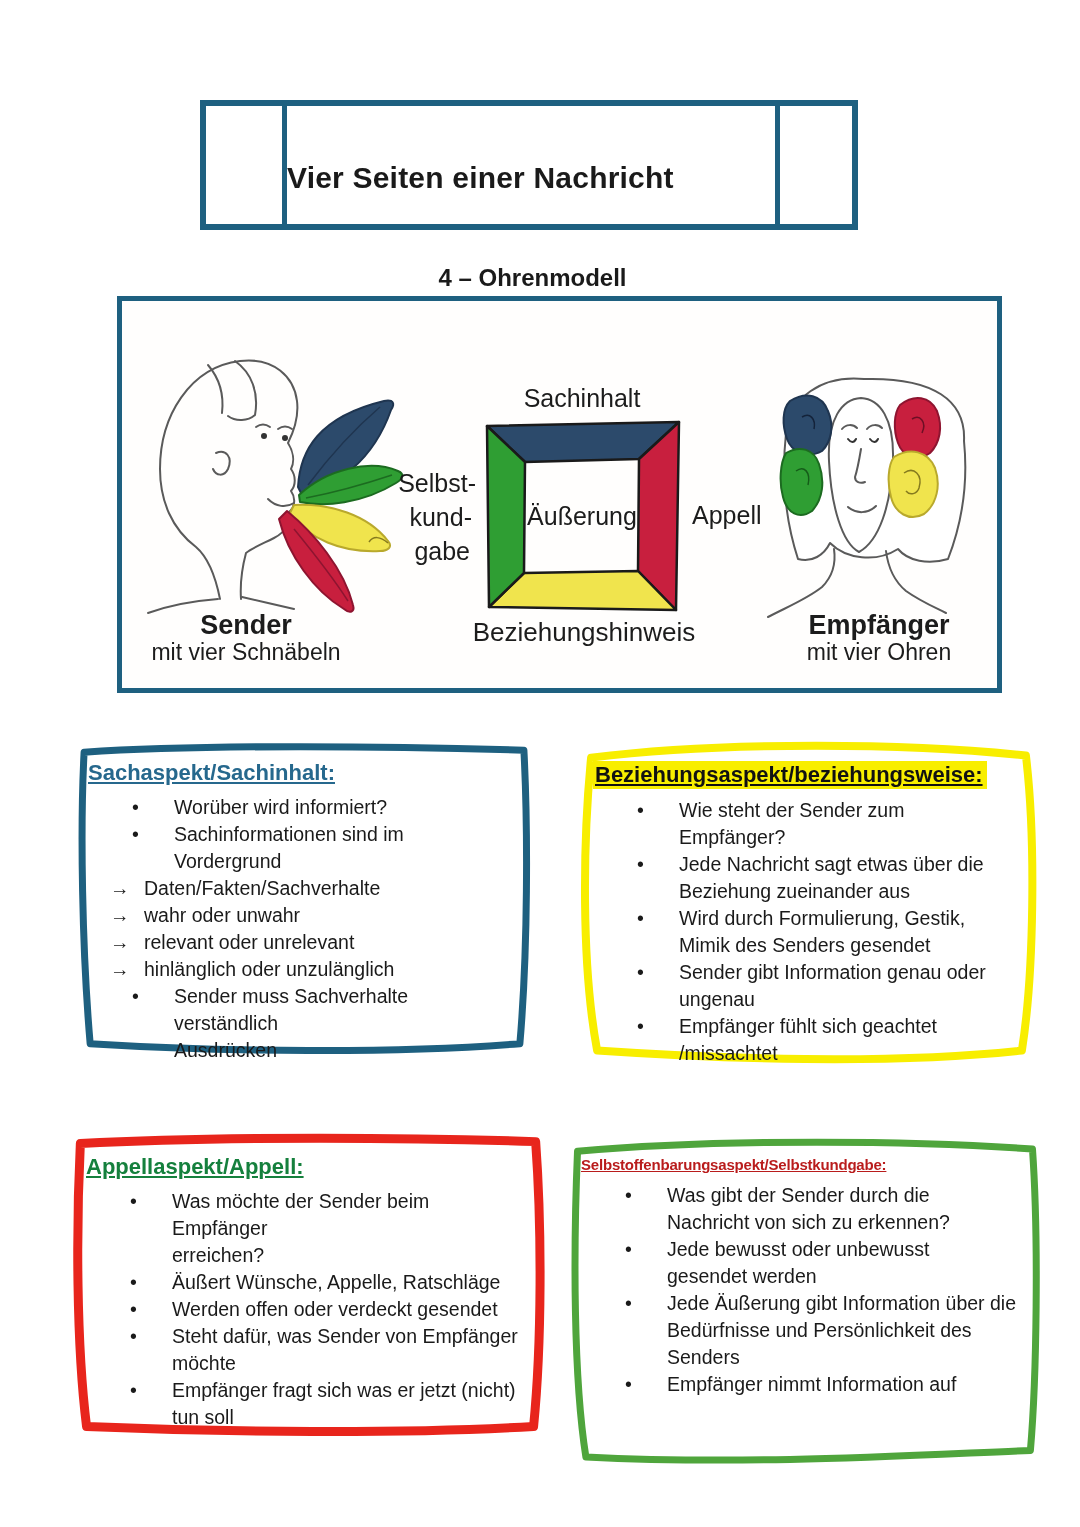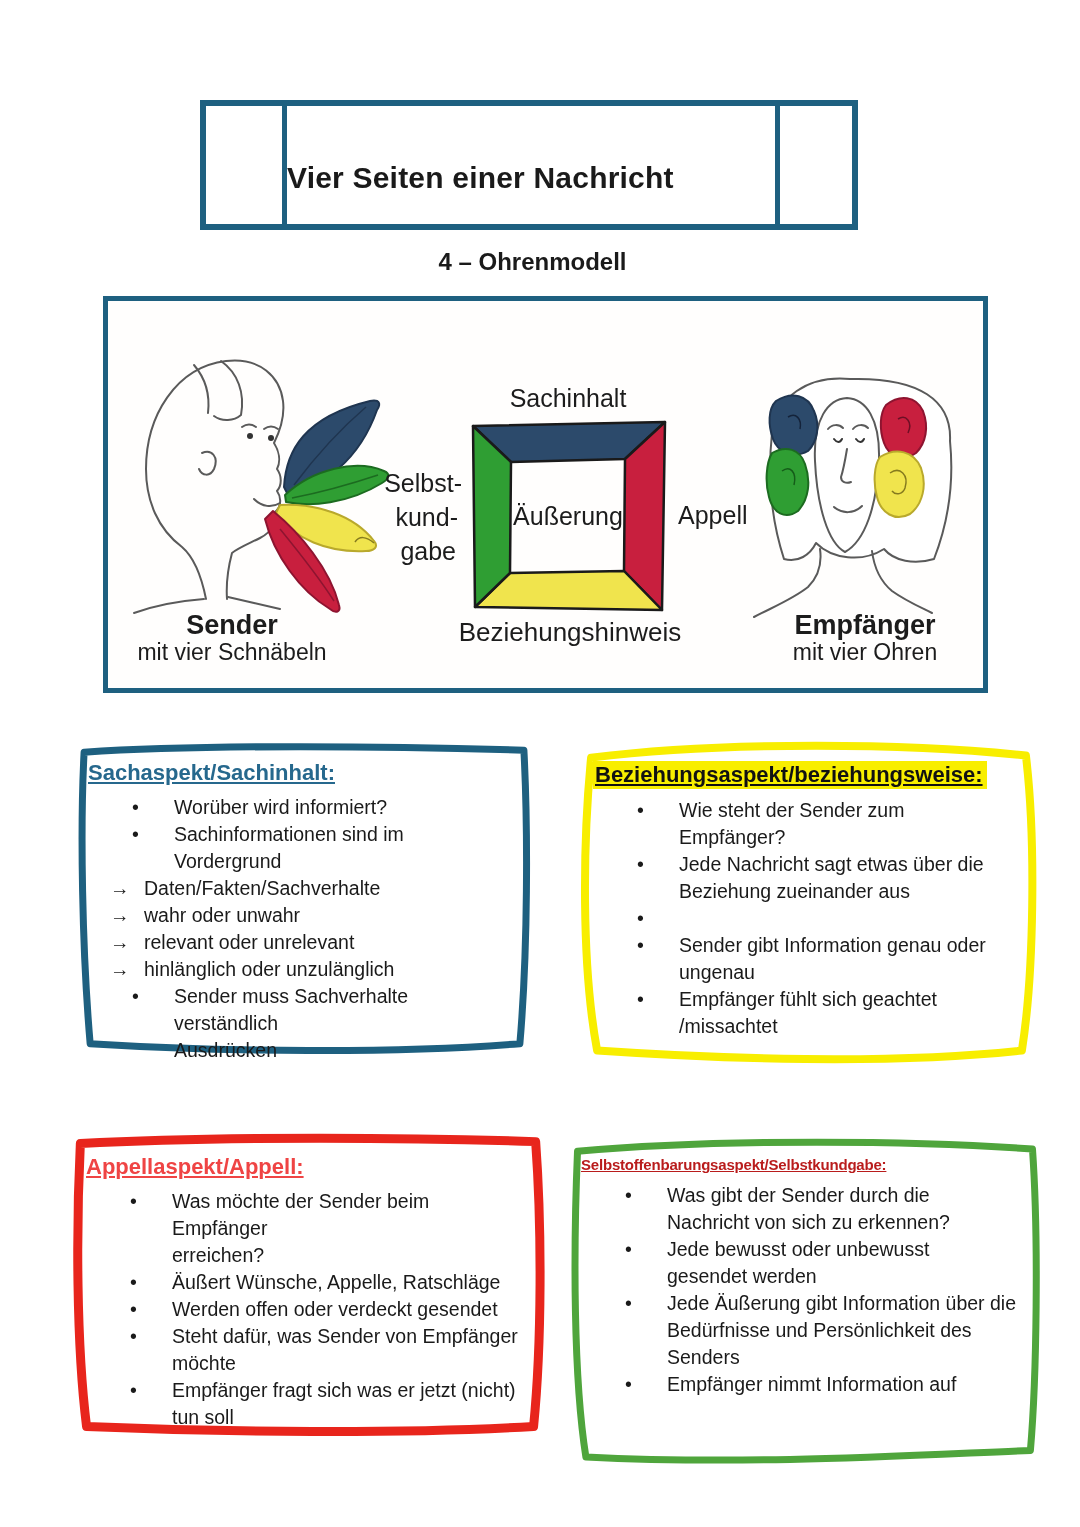--- a/index.html
+++ b/index.html
@@ -9,39 +9,39 @@
   
   .title-box{position:absolute;left:200px;top:100px;width:658px;height:130px;
              border:6px solid #1e6080;box-sizing:border-box;display:flex;}
   .title-cell-side{width:76px;flex:0 0 auto;}
   .title-cell-left{border-right:5px solid #1e6080;}
   .title-cell-right{width:72px;border-left:5px solid #1e6080;}
   .title-cell-main{flex:1;display:flex;align-items:center;justify-content:flex-start;padding-top:26px;}
   .main-title{font-size:30px;font-weight:bold;letter-spacing:.2px;}
   .sub-title{font-size:20px;font-weight:bold;margin-top:8px;}
 
-  .section-heading{position:absolute;left:0;top:248px;width:1065px;text-align:center;
+  .section-heading{position:absolute;left:0;top:264px;width:1065px;text-align:center;
                    font-size:24px;font-weight:bold;}
 
   
-  .figure-box{position:absolute;left:103px;top:296px;width:885px;height:397px;
+  .figure-box{position:absolute;left:117px;top:296px;width:885px;height:397px;
               border:5px solid #1e6080;box-sizing:border-box;background:#fffefd;}
   .figure-box svg{display:block;width:100%;height:100%;}
   svg text{font-family:"Liberation Sans", sans-serif;fill:#1c1c1c;}
   .svg-caption-bold{font-weight:bold;}
 
   
   .info-box{position:absolute;box-sizing:border-box;}
   .border-svg{position:absolute;left:0;top:0;width:100%;height:100%;overflow:visible;}
   .border-svg path{fill:none;vector-effect:non-scaling-stroke;stroke-linejoin:round;stroke-linecap:round;}
   .box-content{position:relative;padding:24px 8px 0 16px;}
   .box-heading{font-size:22px;font-weight:bold;text-decoration:underline;display:inline-block;line-height:1.2;}
   .box-teal  .box-heading{color:#26688d;}
   .box-yellow .box-heading{color:#111;background:#f8ee00;padding:1px 4px 1px 2px;}
-  .box-red   .box-heading{color:#ef4444;}
+  .box-red   .box-heading{color:#15803d;}
   .box-green .box-heading{color:#b91c1c;font-size:15px;letter-spacing:-0.2px;text-align:right;}
   .item-list{list-style:none;margin:8px 0 0 0;padding:0;}
   .row{display:flex;align-items:flex-start;font-size:19.5px;line-height:27px;}
   .row .marker{flex:0 0 auto;text-align:center;}
   .row.bullet{padding-left:38px;}
   .row.bullet .marker{width:42px;text-align:left;padding-left:6px;}
   .row.arrow{padding-left:22px;}
   .row.arrow .marker{width:34px;text-align:left;}
   .row .text{flex:1;white-space:pre-line;}
 
@@ -202,20 +202,22 @@
           </li>
 
           <li class="row bullet">
             <span class="marker">•</span>
             <span class="text">Jede Nachricht sagt etwas über die
 Beziehung zueinander aus</span>
           </li>
 
           <li class="row bullet">
             <span class="marker">•</span>
+            <span class="text">Wird durch Formulierung, Gestik,
+Mimik des Senders gesendet</span>
           </li>
 
           <li class="row bullet">
             <span class="marker">•</span>
             <span class="text">Sender gibt Information genau oder
 ungenau</span>
           </li>
 
           <li class="row bullet">
             <span class="marker">•</span>

